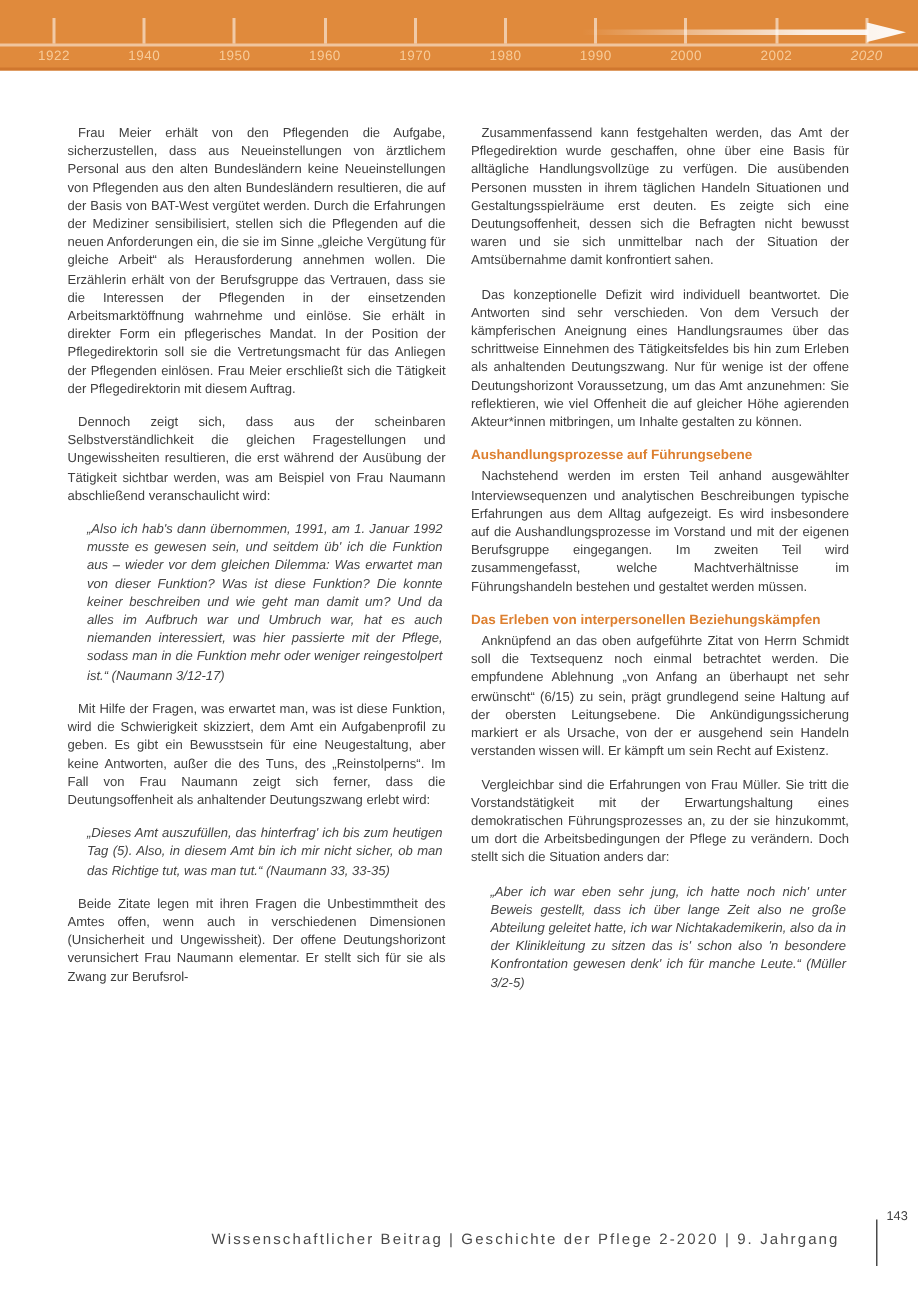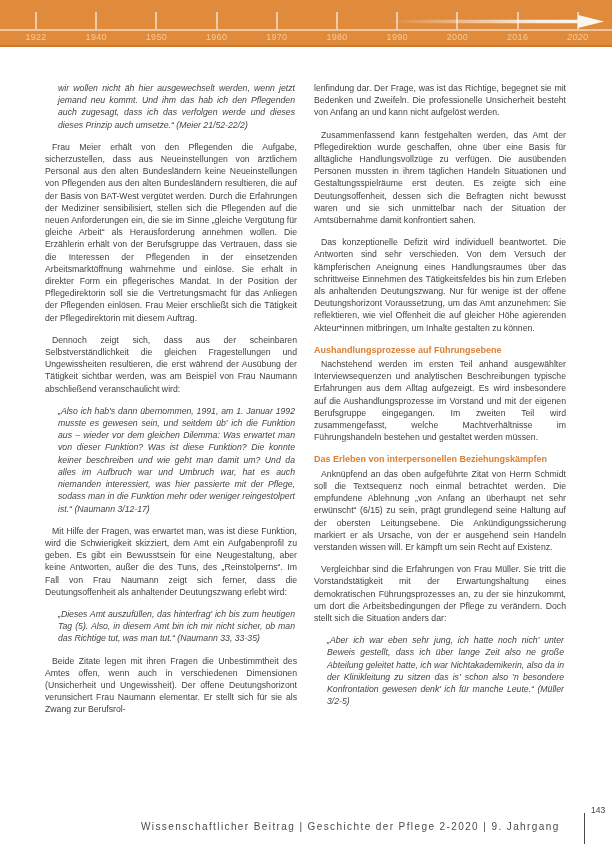--- a/index.html
+++ b/index.html
@@ -79,38 +79,36 @@
         <div class="year" style="left: 216.6px;">1960</div>
         <div class="tick" style="left: 276.8px;"></div>
         <div class="year" style="left: 276.8px;">1970</div>
         <div class="tick" style="left: 337px;"></div>
         <div class="year" style="left: 337px;">1980</div>
         <div class="tick" style="left: 397.2px;"></div>
         <div class="year" style="left: 397.2px;">1990</div>
         <div class="tick" style="left: 457.4px;"></div>
         <div class="year" style="left: 457.4px;">2000</div>
         <div class="tick" style="left: 517.6px;"></div>
-        <div class="year" style="left: 517.6px;">2016</div>
+        <div class="year" style="left: 517.6px;">2002</div>
         <div class="tick" style="left: 577.8px;"></div>
         <div class="year" style="left: 577.8px; font-style: italic;">2020</div>
       </div>
   </header>
 
   <main class="columns">
     <section class="col" id="col-left">
-        <div class="block quote">wir wollen nicht äh hier ausgewechselt werden, wenn jetzt jemand neu kommt. Und ihm das hab ich den Pflegenden auch zugesagt, dass ich das verfolgen werde und dieses dieses Prinzip auch umsetze.“<span class="ref"> (Meier 21/52-22/2)</span></div>
         <div class="block para">Frau Meier erhält von den Pflegenden die Aufgabe, sicherzustellen, dass aus Neueinstellungen von ärztlichem Personal aus den alten Bundesländern keine Neueinstellungen von Pflegenden aus den alten Bundesländern resultieren, die auf der Basis von BAT-West vergütet werden. Durch die Erfahrungen der Mediziner sensibilisiert, stellen sich die Pflegenden auf die neuen Anforderungen ein, die sie im Sinne „gleiche Vergütung für gleiche Arbeit“ als Herausforderung annehmen wollen. Die Erzählerin erhält von der Berufsgruppe das Vertrauen, dass sie die Interessen der Pflegenden in der einsetzenden Arbeitsmarktöffnung wahrnehme und einlöse. Sie erhält in direkter Form ein pflegerisches Mandat. In der Position der Pflegedirektorin soll sie die Vertretungsmacht für das Anliegen der Pflegenden einlösen. Frau Meier erschließt sich die Tätigkeit der Pflegedirektorin mit diesem Auftrag.</div>
         <div class="block para">Dennoch zeigt sich, dass aus der scheinbaren Selbstverständlichkeit die gleichen Fragestellungen und Ungewissheiten resultieren, die erst während der Ausübung der Tätigkeit sichtbar werden, was am Beispiel von Frau Naumann abschließend veranschaulicht wird:</div>
         <div class="block quote">„Also ich hab's dann übernommen, 1991, am 1. Januar 1992 musste es gewesen sein, und seitdem üb' ich die Funktion aus – wieder vor dem gleichen Dilemma: Was erwartet man von dieser Funktion? Was ist diese Funktion? Die konnte keiner beschreiben und wie geht man damit um? Und da alles im Aufbruch war und Umbruch war, hat es auch niemanden interessiert, was hier passierte mit der Pflege, sodass man in die Funktion mehr oder weniger reingestolpert ist.“<span class="ref"> (Naumann 3/12-17)</span></div>
         <div class="block para">Mit Hilfe der Fragen, was erwartet man, was ist diese Funktion, wird die Schwierigkeit skizziert, dem Amt ein Aufgabenprofil zu geben. Es gibt ein Bewusstsein für eine Neugestaltung, aber keine Antworten, außer die des Tuns, des „Reinstolperns“. Im Fall von Frau Naumann zeigt sich ferner, dass die Deutungsoffenheit als anhaltender Deutungszwang erlebt wird:</div>
         <div class="block quote">„Dieses Amt auszufüllen, das hinterfrag' ich bis zum heutigen Tag (5). Also, in diesem Amt bin ich mir nicht sicher, ob man das Richtige tut, was man tut.“<span class="ref"> (Naumann 33, 33-35)</span></div>
         <div class="block para">Beide Zitate legen mit ihren Fragen die Unbestimmtheit des Amtes offen, wenn auch in verschiedenen Dimensionen (Unsicherheit und Ungewissheit). Der offene Deutungshorizont verunsichert Frau Naumann elementar. Er stellt sich für sie als Zwang zur Berufsrol-</div>
       </section>
     <section class="col" id="col-right">
-        <div class="block para-cont">lenfindung dar. Der Frage, was ist das Richtige, begegnet sie mit Bedenken und Zweifeln. Die professionelle Unsicherheit besteht von Anfang an und kann nicht aufgelöst werden.</div>
         <div class="block para">Zusammenfassend kann festgehalten werden, das Amt der Pflegedirektion wurde geschaffen, ohne über eine Basis für alltägliche Handlungsvollzüge zu verfügen. Die ausübenden Personen mussten in ihrem täglichen Handeln Situationen und Gestaltungsspielräume erst deuten. Es zeigte sich eine Deutungsoffenheit, dessen sich die Befragten nicht bewusst waren und sie sich unmittelbar nach der Situation der Amtsübernahme damit konfrontiert sahen.</div>
         <div class="block para">Das konzeptionelle Defizit wird individuell beantwortet. Die Antworten sind sehr verschieden. Von dem Versuch der kämpferischen Aneignung eines Handlungsraumes über das schrittweise Einnehmen des Tätigkeitsfeldes bis hin zum Erleben als anhaltenden Deutungszwang. Nur für wenige ist der offene Deutungshorizont Voraussetzung, um das Amt anzunehmen: Sie reflektieren, wie viel Offenheit die auf gleicher Höhe agierenden Akteur*innen mitbringen, um Inhalte gestalten zu können.</div>
         <div class="block heading">Aushandlungsprozesse auf Führungsebene</div>
         <div class="block para">Nachstehend werden im ersten Teil anhand ausgewählter Interviewsequenzen und analytischen Beschreibungen typische Erfahrungen aus dem Alltag aufgezeigt. Es wird insbesondere auf die Aushandlungsprozesse im Vorstand und mit der eigenen Berufsgruppe eingegangen. Im zweiten Teil wird zusammengefasst, welche Machtverhältnisse im Führungshandeln bestehen und gestaltet werden müssen.</div>
         <div class="block heading">Das Erleben von interpersonellen Beziehungskämpfen</div>
         <div class="block para">Anknüpfend an das oben aufgeführte Zitat von Herrn Schmidt soll die Textsequenz noch einmal betrachtet werden. Die empfundene Ablehnung „von Anfang an überhaupt net sehr erwünscht“ (6/15) zu sein, prägt grundlegend seine Haltung auf der obersten Leitungsebene. Die Ankündigungssicherung markiert er als Ursache, von der er ausgehend sein Handeln verstanden wissen will. Er kämpft um sein Recht auf Existenz.</div>
         <div class="block para">Vergleichbar sind die Erfahrungen von Frau Müller. Sie tritt die Vorstandstätigkeit mit der Erwartungshaltung eines demokratischen Führungsprozesses an, zu der sie hinzukommt, um dort die Arbeitsbedingungen der Pflege zu verändern. Doch stellt sich die Situation anders dar:</div>
         <div class="block quote">„Aber ich war eben sehr jung, ich hatte noch nich' unter Beweis gestellt, dass ich über lange Zeit also ne große Abteilung geleitet hatte, ich war Nichtakademikerin, also da in der Klinikleitung zu sitzen das is' schon also 'n besondere Konfrontation gewesen denk' ich für manche Leute.“<span class="ref"> (Müller 3/2-5)</span></div>
       </section>
   </main>

